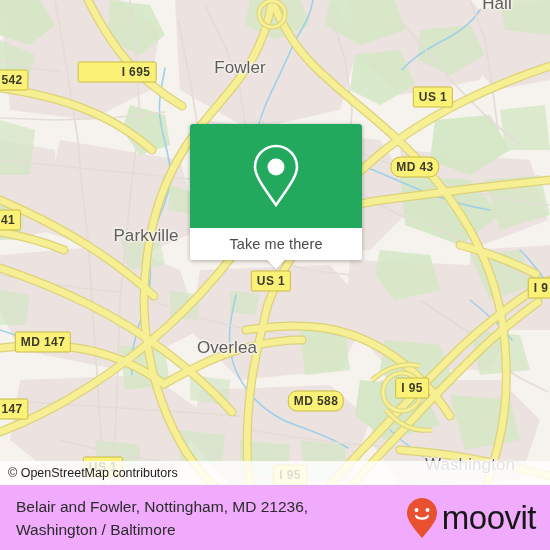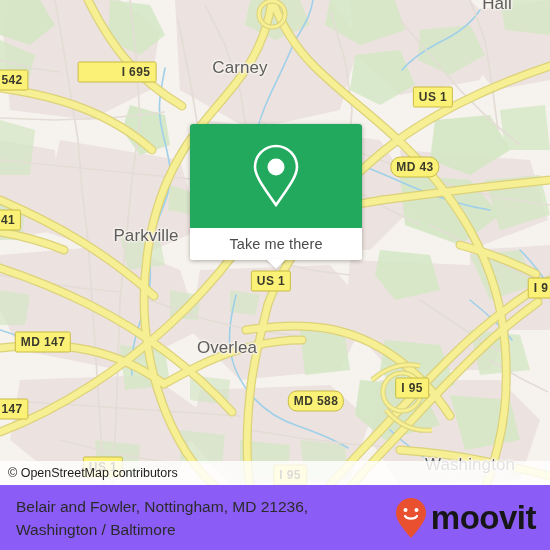--- a/index.html
+++ b/index.html
@@ -115,21 +115,21 @@
     color: #1c1c1c;
     font-size: 12.5px;
     font-family: "Liberation Sans", sans-serif;
   }
 
   
   #footer {
     position: absolute;
     left: 0; top: 485px;
     width: 550px; height: 65px;
-    background: #8b5cf6;
+    background: #f0abfc;
     display: flex;
     align-items: center;
     justify-content: space-between;
     box-sizing: border-box;
     padding: 0 14px 0 16px;
   }
   #footer-title {
     color: #2b2b2b;
     font-size: 15.5px;
     line-height: 23px;
@@ -137,21 +137,21 @@
     font-family: "Liberation Sans", sans-serif;
   }
   #brand {
     display: flex;
     align-items: center;
     gap: 4px;
   }
   #brand-text {
     color: #171717;
     font-size: 33px;
-    font-weight: 700;
+    font-weight: 400;
     letter-spacing: -0.5px;
     font-family: "Liberation Sans", sans-serif;
     line-height: 1;
   }
 </style>
 </head>
 <body>
 
 <div id="app">
 
@@ -330,21 +330,21 @@
         <g fill="none" stroke="#f7ef93" stroke-width="3">
           <circle cx="272" cy="14" r="13"></circle>
           <circle cx="402" cy="392" r="19"></circle>
           <path d="M372,380 C386,368 402,362 420,366"></path>
           <path d="M386,410 C398,424 414,432 432,430"></path>
           <path d="M236,252 C248,244 262,242 274,248"></path>
         </g>
       </g>
     </svg>
 
-    <div class="place-label" style="left:240px; top:68px;">Carney</div>
+    <div class="place-label" style="left:240px; top:68px;">Fowler</div>
     <div class="place-label" style="left:497px; top:4px;">Hall</div>
     <div class="place-label" style="left:146px; top:188px;margin-top:48px;">Parkville</div>
     <div class="place-label" style="left:227px; top:348px;">Overlea</div>
     <div class="place-label" style="left:470px; top:465px;">Washington</div>
 
     <div class="shield" style="left:12px; top:80px;">542</div>
     <div class="shield" style="left:117px; top:72px;padding-left:43px;">I 695</div>
     <div class="shield" style="left:433px; top:97px;">US 1</div>
     <div class="shield" style="left:415px; top:167px;border-radius:10px;">MD 43</div>
     <div class="shield" style="left:8px; top:220px;">41</div>

